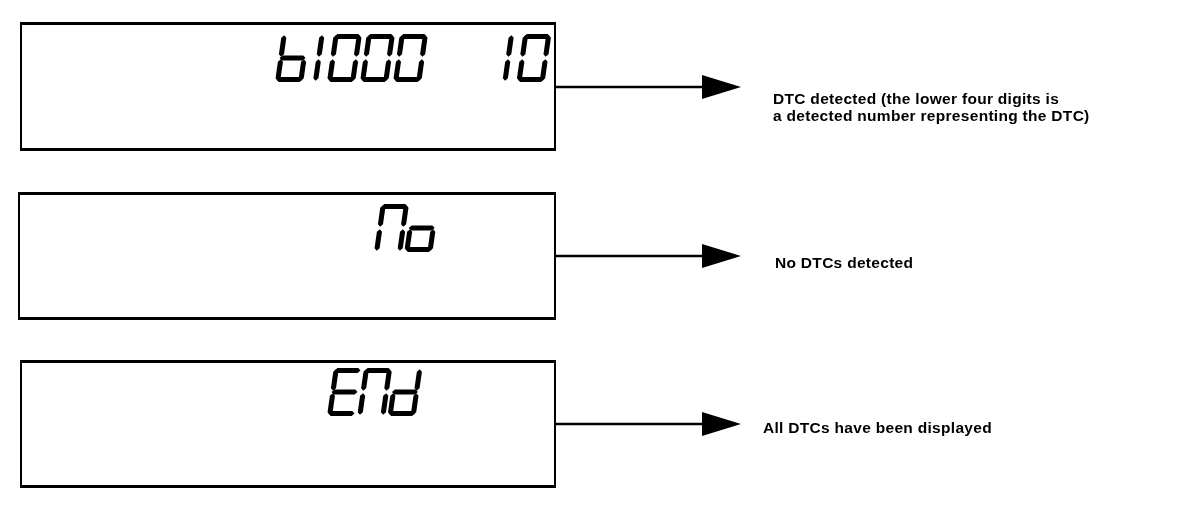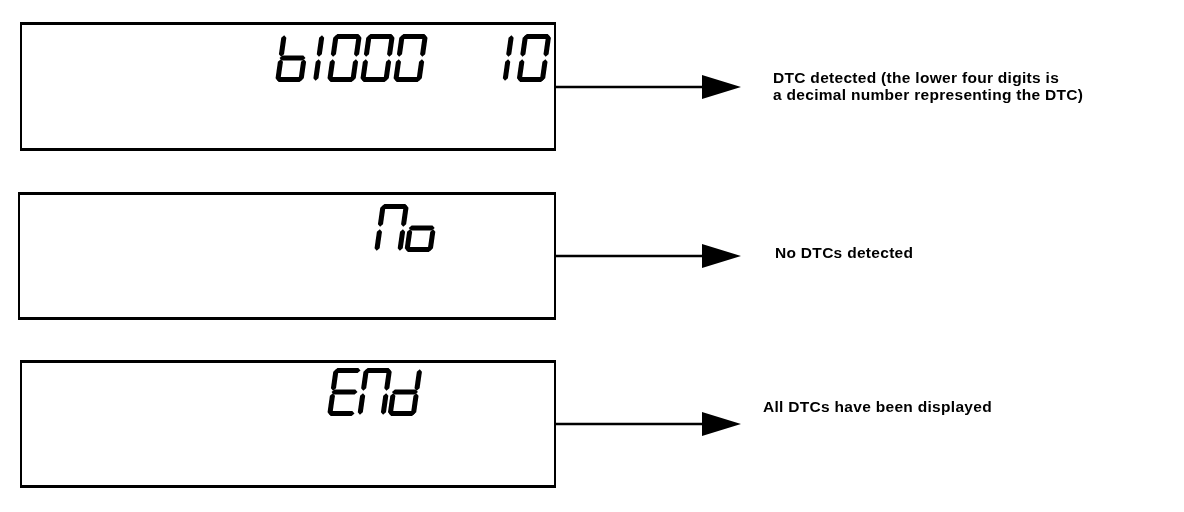--- a/index.html
+++ b/index.html
@@ -38,23 +38,24 @@
   .arrow-2 { top: 242px; }
   .arrow-3 { top: 410px; }
 
   .label {
     position: absolute;
     font-size: 15.5px;
     line-height: 17px;
     font-weight: 700;
     letter-spacing: 0.3px;
     white-space: nowrap;
+    margin-top: 21px;
   }
   .label-1 { left: 773px; top: 69px; }
-  .label-2 { left: 775px; top: 244px; }
+  .label-2 { left: 775px; top: 233px; }
   .label-3 { left: 763px; top: 398px; }
 </style>
 </head>
 <body>
 
 <div class="panel panel-1"></div>
 <div class="segdisp segdisp-1">
     <svg width="281.22352941176473" height="48" viewBox="0 0 996 170">
       <g fill="#000000" transform="translate(24 0) skewX(-8)">
         <g transform="translate(0,0)">
@@ -158,21 +159,21 @@
         </g>
       </g>
     </svg>
   </div>
 <svg class="arrow arrow-1" viewBox="0 0 190 28">
   <line x1="0" y1="14" x2="150" y2="14" stroke="#000000" stroke-width="2.5"></line>
   <polygon points="146,2 185,14 146,26" fill="#000000"></polygon>
 </svg>
 <div class="label label-1">
   <div>DTC detected (the lower four digits is</div>
-  <div>a decimal number representing the DTC)</div>
+  <div>a detected number representing the DTC)</div>
 </div>
 
 <div class="panel panel-2"></div>
 <div class="segdisp segdisp-2">
     <svg width="67.2" height="48" viewBox="0 0 238 170">
       <g fill="#000000" transform="translate(24 0) skewX(-8)">
         <g transform="translate(0,0)">
           <polygon points="13,0 87,0 96,9 87,18 13,18 4,9"></polygon>
         </g>
         <g transform="translate(0,0)">

